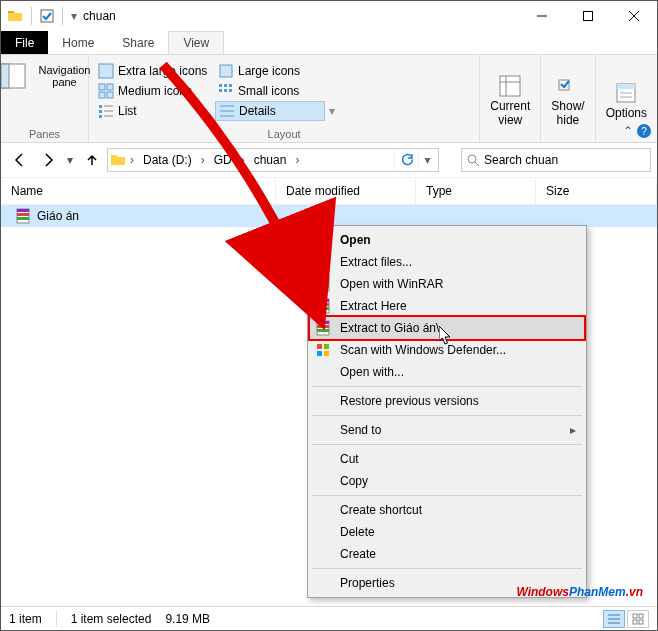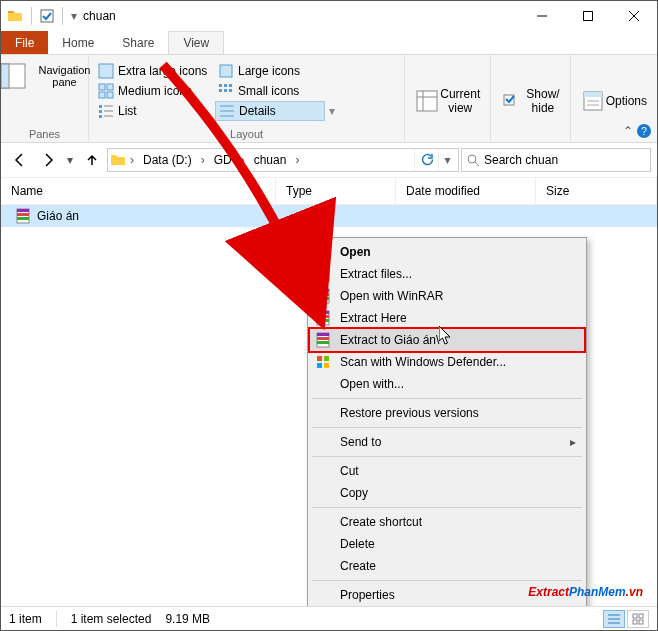--- a/index.html
+++ b/index.html
@@ -5,46 +5,46 @@
 *{box-sizing:border-box;margin:0;padding:0;font-family:"Segoe UI",Tahoma,sans-serif;font-size:12px;color:#000;user-select:none}
 body{width:658px;height:631px;background:#fff;position:relative;overflow:hidden;border:1px solid #555}
 .title-bar{height:30px;background:#fff;display:flex;align-items:center;padding:0 0 0 6px}
 .title-bar .qat{display:flex;align-items:center;gap:4px}
 .title-bar .qat .sep{width:1px;height:18px;background:#ccc;margin:0 4px}
 .title-bar .title{margin-left:6px;flex:1}
 .win-btns{display:flex}
 .win-btn{width:46px;height:30px;display:flex;align-items:center;justify-content:center}
 .ribbon-tabs{height:24px;display:flex;align-items:stretch;border-bottom:1px solid #dadada}
 .ribbon-tab{padding:0 14px;display:flex;align-items:center;color:#444}
-.ribbon-tab.file{background:#c2410c;color:#fff}
+.ribbon-tab.file{background:#000000;color:#fff}
 .ribbon-tab.active{background:#f5f5f5;border:1px solid #dadada;border-bottom:none}
 .ribbon{height:88px;background:#f5f5f5;border-bottom:1px solid #dadada;display:flex;position:relative}
 .rgroup{border-right:1px solid #e1e1e1;padding:3px 6px 0;display:flex;flex-direction:column;justify-content:space-between;height:100%}
 .rgroup .glabel{text-align:center;color:#666;font-size:11px;padding-bottom:2px}
 .navp{width:88px;align-items:center;text-align:center}
 .navp .big{display:flex;flex-direction:row;align-items:center;gap:12px;padding-top:4px}
 .layout{flex:1;position:relative}
 .layout-grid{display:grid;grid-template-columns:120px 110px auto;padding-top:3px}
 .layrow{display:flex;align-items:center;gap:4px;height:20px;padding:0 3px;font-size:11px}
 .layrow.sel{border:1px solid #a5c8e8;background:#cde6f7}
-.rsmall{display:flex;align-items:center;justify-content:center;padding:4px 10px 0;text-align:center;border-right:1px solid #e1e1e1;height:100%;font-size:11px;gap:1px}
+.rsmall{display:flex;flex-direction:column;align-items:center;justify-content:center;padding:4px 10px 0;text-align:center;border-right:1px solid #e1e1e1;height:100%;font-size:11px;gap:1px}
 .help-ico{position:absolute;right:6px;bottom:4px;width:14px;height:14px;border-radius:50%;background:#1979ca;color:#fff;display:flex;align-items:center;justify-content:center;font-size:10px}
 .nav-row{height:34px;display:flex;align-items:center;padding:0 6px;gap:2px}
 .nav-btn{width:26px;height:26px;display:flex;align-items:center;justify-content:center;color:#999}
 .nav-btn.en{color:#555}
 .addr{flex:1;height:24px;border:1px solid #ccc;display:flex;align-items:center;padding:0 2px;gap:0;position:relative;min-width:0}
 .addr .seg{padding:0 5px;height:22px;display:flex;align-items:center}
 .addr .chev{padding:0 4px;color:#555}
 .addr .refresh{margin-left:auto;border-left:1px solid #eee;width:24px;height:22px;display:flex;align-items:center;justify-content:center;color:#1979ca}
-.search{width:190px;height:24px;border:1px solid #ccc;margin-left:0;display:flex;align-items:center;padding:0 4px;color:#777;gap:4px}
+.search{width:190px;height:24px;border:1px solid #ccc;margin-left:20px;display:flex;align-items:center;padding:0 4px;color:#777;gap:4px}
 .cols{height:28px;border-top:1px solid #eee;border-bottom:1px solid #eee;display:flex;align-items:center}
 .col{padding:0 10px;border-right:1px solid #eee;height:100%;display:flex;align-items:center;color:#333}
 .col.name{width:275px}.col.date{width:140px}.col.type{width:120px}.col.size{flex:1}
 .filerow{height:22px;display:flex;align-items:center;background:#cde8ff;padding-left:14px;gap:6px}
-.ctx{position:absolute;left:306px;top:236px;width:280px;background:#f0f0f0;border:1px solid #a0a0a0;box-shadow:3px 3px 6px rgba(0,0,0,.25);padding:3px 2px}
+.ctx{position:absolute;left:306px;top:224px;width:280px;background:#f0f0f0;border:1px solid #a0a0a0;box-shadow:3px 3px 6px rgba(0,0,0,.25);padding:3px 2px}
 .ctx-item{height:22px;display:flex;align-items:center;padding:0 8px 0 4px;gap:8px;position:relative}
 .ctx-item.bold{font-weight:600}
 .ctx-item .ico{width:18px;height:16px;display:flex;align-items:center;justify-content:center}
 .ctx-sep{height:1px;background:#d0d0d0;margin:3px 2px}
 .ctx-item .sub{margin-left:auto;color:#555}
 .ctx-item.hov{background:#dcdcdc}
 .ctx-hl{position:absolute;border:2px solid #e00;left:-2px;right:-2px;top:-2px;bottom:-2px;pointer-events:none}
 .arrow{position:absolute;left:142px;top:54px;pointer-events:none}
 .status{position:absolute;bottom:0;left:0;right:0;height:24px;border-top:1px solid #dadada;display:flex;align-items:center;padding:0 8px;gap:14px;color:#444;background:#fff}
 .status .sp{width:1px;height:16px;background:#ddd}
@@ -244,25 +244,25 @@
         <path d="M9 9l4 4" stroke="#888"></path>
       </svg>
     <span>Search chuan</span>
   </div>
 </div>
 
 <div class="cols">
   <div class="col name">
       <span>Name</span>
     </div>
+  <div class="col date">
+      <span>Date modified</span>
+    </div>
   <div class="col type">
       <span>Type</span>
-    </div>
-  <div class="col date">
-      <span>Date modified</span>
     </div>
   <div class="col size">
       <span>Size</span>
     </div>
 </div>
 
 <div class="filerow">
   <span>
       <svg width="16" height="16" viewBox="0 0 16 16">
         <rect x="2" y="1" width="12" height="14" fill="#fff" stroke="#888"></rect>
@@ -386,21 +386,21 @@
       </marker>
     </defs>
   <path d="M20 10 Q120 120 178 266" fill="none" stroke="#e00000" stroke-width="10" marker-end="url(#ah)"></path>
 </svg>
 
 <svg class="cursor" width="14" height="20">
     <path d="M0 0v15l3.5-3 2.5 6 2.5-1-2.5-6H11z" fill="#fff" stroke="#000"></path>
   </svg>
 
 <div class="watermark">
-  <span class="wm1">Extract</span><span class="wm2">PhanMem</span><span class="wm3">.vn</span>
+  <span class="wm1">Windows</span><span class="wm2">PhanMem</span><span class="wm3">.vn</span>
 </div>
 
 <div class="status">
   <span>1 item</span>
   <span class="sp"></span>
   <span>1 item selected</span>
   <span>9.19 MB</span>
   <div class="right">
     <div class="vbtn active">
         <svg width="12" height="12">

